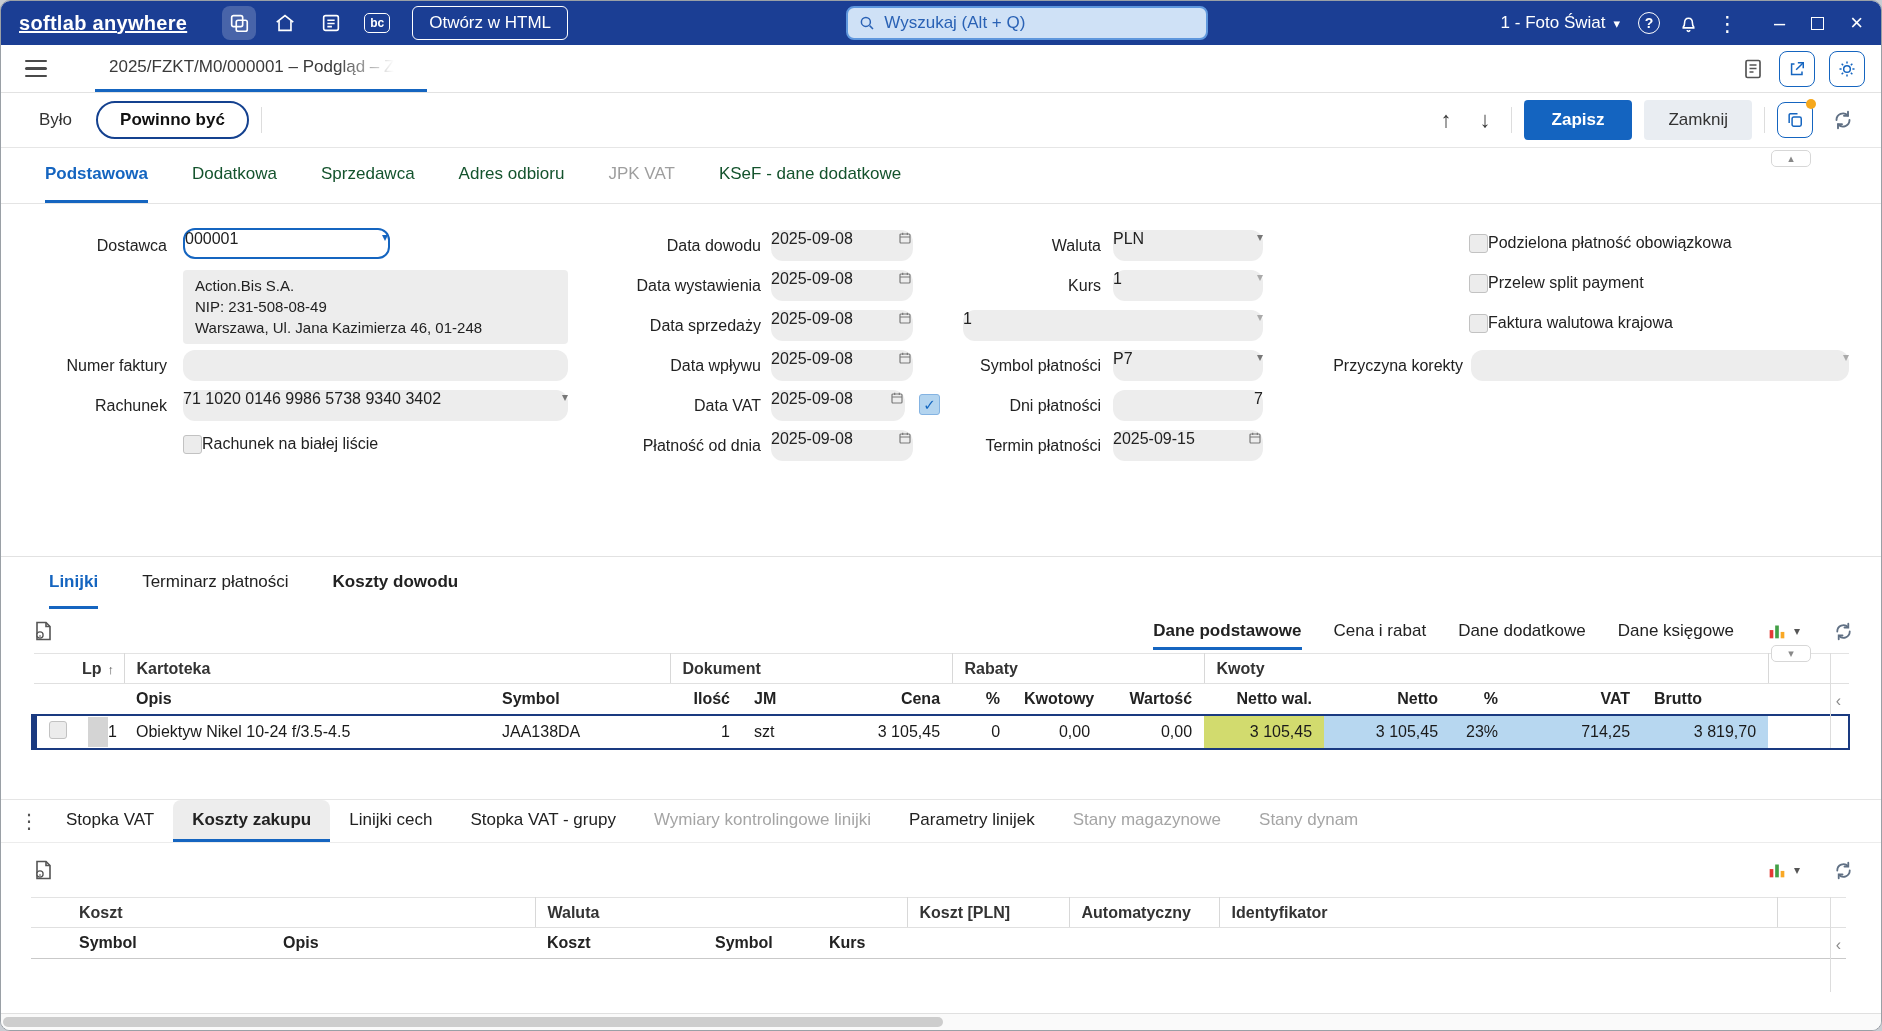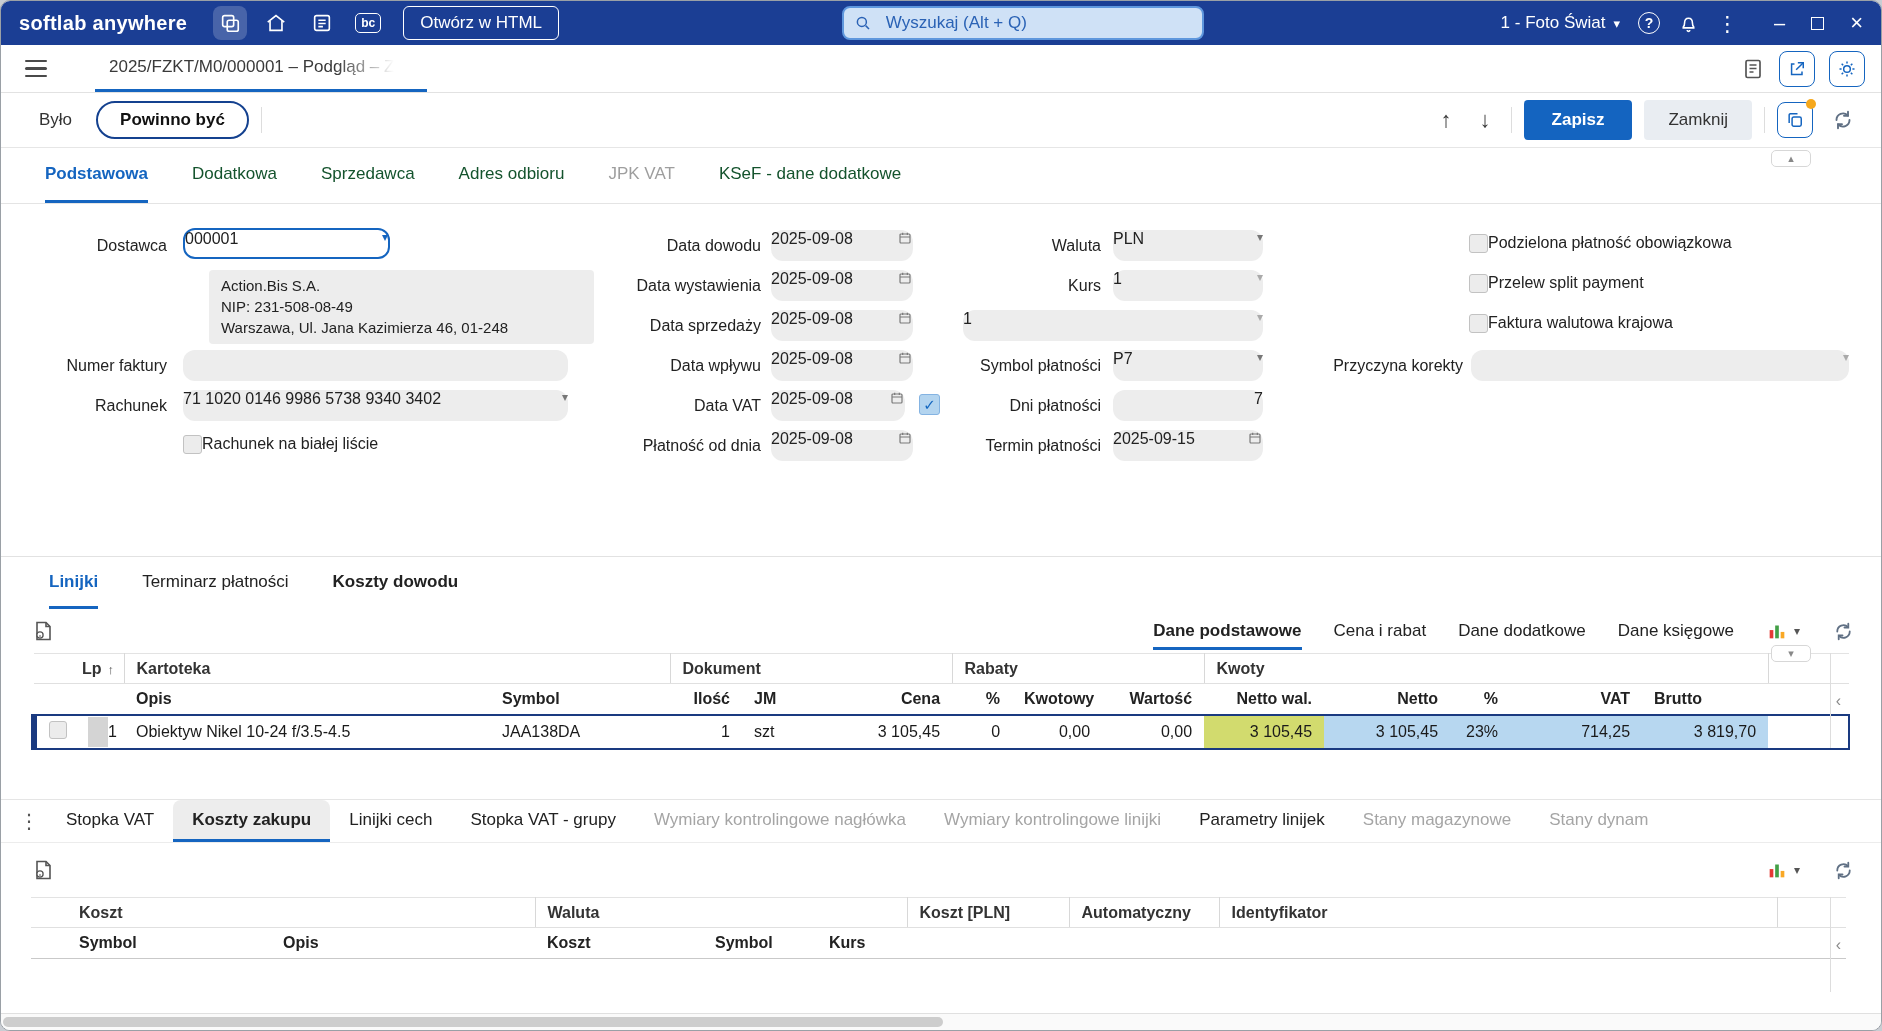--- a/index.html
+++ b/index.html
@@ -1,26 +1,26 @@
 <!DOCTYPE html>
 <html lang="pl"><head>
 <meta charset="utf-8">
 <style>
   * { box-sizing: border-box; margin: 0; padding: 0; }
   html,body { width:100%; background:#c9cdd3; }
   body { font-family: "Liberation Sans", "DejaVu Sans", sans-serif; }
   button { font-family: inherit; border: none; background: none; cursor: pointer; }
-  input { font-family: inherit; outline: none; margin-left: 6px; }
+  input { font-family: inherit; outline: none; }
 
   .window{ width:1882px; height:1031px; background:#fff; border:1px solid #9aa0a6;
            border-radius:10px; overflow:hidden; position:relative; }
 
   
   .topbar{ height:44px; background:#1b3e94; display:flex; align-items:center; padding:0 18px; color:#fff; }
-  .brand{ font-size:20px; font-weight:600; letter-spacing:.3px; margin-right:26px; white-space:nowrap; }
+  .brand{ font-size:20px; font-weight:600; letter-spacing:.3px; margin-right:35px; white-space:nowrap;text-decoration:underline; }
   .tb-icon{ width:34px; height:34px; display:flex; align-items:center; justify-content:center; margin-right:12px; border-radius:8px; }
   .tb-icon.switcher{ background:rgba(255,255,255,.20); }
   .bc-badge{ display:inline-flex; align-items:center; justify-content:center; width:26px; height:20px;
              border:1.5px solid #fff; border-radius:5px; font-size:12px; font-weight:700; color:#fff; }
   .openhtml-btn{ border:1.5px solid #fff; border-radius:6px; padding:6px 16px; color:#fff; font-size:17px; margin-left:6px; white-space:nowrap; }
   .search-wrap{ flex:1; display:flex; justify-content:center; }
   .search{ width:362px; height:34px; background:#cfe1f6; border:2px solid #5f97dd; border-radius:8px;
            display:flex; align-items:center; gap:8px; padding:0 10px; }
   .search input{ flex:1; background:transparent; border:none; color:#1e56a8; font-size:17px; }
   .search input::placeholder{ color:#2a62b5; opacity:1; }
@@ -274,21 +274,21 @@
       </div>
   </div>
 
   <div class="form-body">
 
     <div class="flabel" style="left:16px; top:26px; width:150px;">Dostawca</div>
     <div class="ffield focus" style="left:182px; top:24px; width:207px;">
       <span>000001</span>
       <span class="chev">▾</span>
     </div>
-    <div class="details-box" style="left:182px; top:66px; width:385px; height:74px;margin-left:26px;">
+    <div class="details-box" style="left:182px; top:66px; width:385px; height:74px;">
       <div>Action.Bis S.A.</div>
       <div>NIP: 231-508-08-49</div>
       <div>Warszawa, Ul. Jana Kazimierza 46, 01-248</div>
     </div>
     <div class="flabel" style="left:16px; top:146px; width:150px;">Numer faktury</div>
     <div class="ffield" style="left:182px; top:146px; width:385px;"></div>
     <div class="flabel" style="left:16px; top:186px; width:150px;">Rachunek</div>
     <div class="ffield" style="left:182px; top:186px; width:385px;">
       <span>71 1020 0146 9986 5738 9340 3402</span>
       <span class="chev">▾</span>
@@ -535,21 +535,20 @@
         </div>
     </div>
   </div>
 
   <div class="bottom-tabs">
     <span class="kebab-left">⋮</span>
     <span class="btab">Stopka VAT</span>
     <span class="btab active">Koszty zakupu</span>
     <span class="btab">Linijki cech</span>
     <span class="btab">Stopka VAT - grupy</span>
-    <span class="btab disabled">Wymiary kontrolingowe nagłówka</span>
     <span class="btab disabled">Wymiary kontrolingowe linijki</span>
     <span class="btab">Parametry linijek</span>
     <span class="btab disabled">Stany magazynowe</span>
     <span class="btab disabled">Stany dynam</span>
   </div>
 
   <div class="costs-section">
     <div class="iconrow costs-iconrow">
       <div class="tb-ic">
         <svg width="24" height="26" viewBox="0 0 24 24" fill="none" stroke="#555" stroke-width="1.6">

